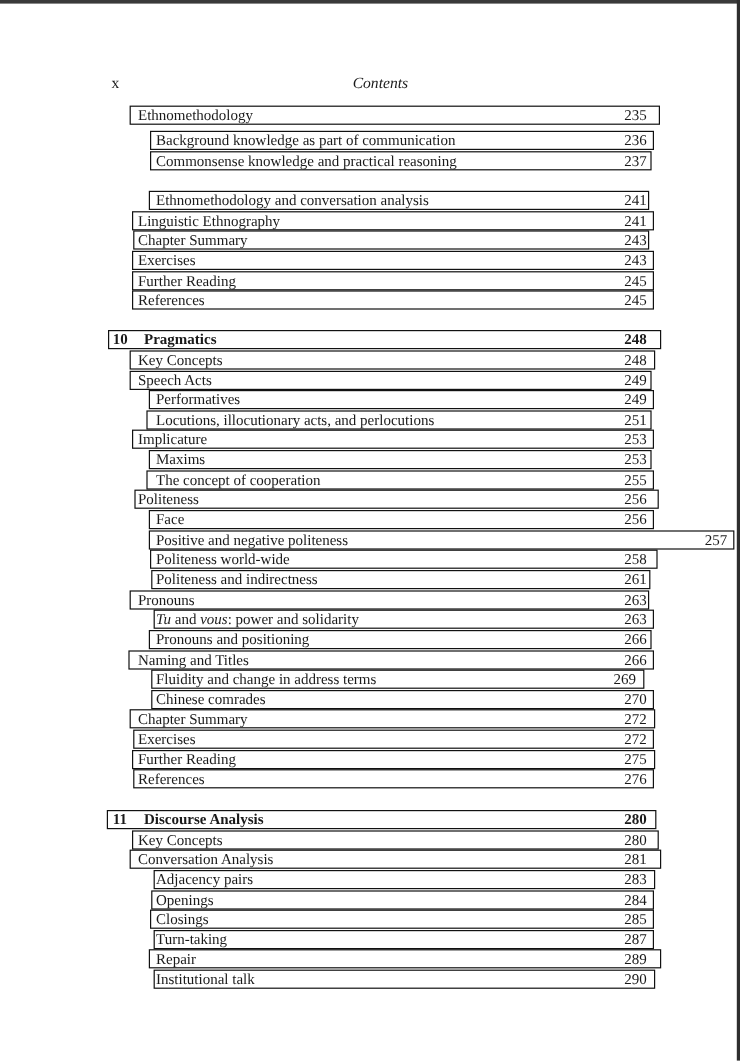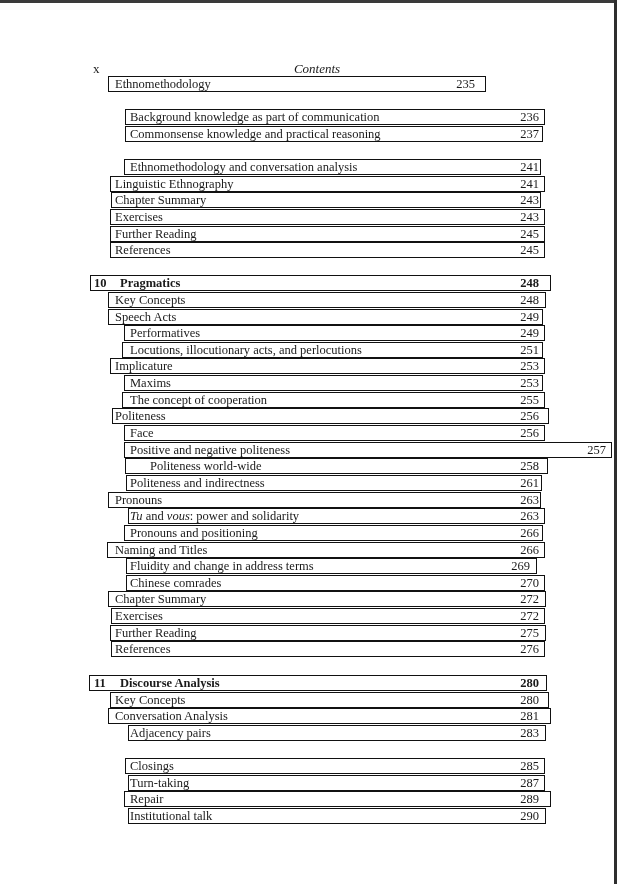--- a/index.html
+++ b/index.html
@@ -29,21 +29,21 @@
 </head>
 <body>
 
 <div class="top-strip"></div>
 <div class="right-strip"></div>
 
 <div class="folio">x</div>
 <div class="running-head">Contents</div>
 
 <div class="toc" id="toc">
-    <div class="row" style="top: 76px; left: 108px; width: 378px;">
+    <div class="row" style="top: 88px; left: 108px; width: 442px;">
       <span class="title" style="left: 6px;">Ethnomethodology</span>
       <span class="page" style="right: 10px; margin-left: 10px;">235</span>
     </div>
     <div class="row" style="top: 109px; left: 125px; width: 420px;">
       <span class="title" style="left: 4px;">Background knowledge as part of communication</span>
       <span class="page" style="right: 5px;">236</span>
     </div>
     <div class="row" style="top: 126px; left: 125px; width: 418px;">
       <span class="title" style="left: 4px;">Commonsense knowledge and practical reasoning</span>
       <span class="page" style="right: 3px;">237</span>
@@ -111,21 +111,21 @@
     </div>
     <div class="row" style="top: 425px; left: 124px; width: 421px;">
       <span class="title" style="left: 5px;">Face</span>
       <span class="page" style="right: 5px;">256</span>
     </div>
     <div class="row" style="top: 442px; left: 124px; width: 488px;">
       <span class="title" style="left: 5px;">Positive and negative politeness</span>
       <span class="page" style="right: 5px;">257</span>
     </div>
     <div class="row" style="top: 458px; left: 125px; width: 423px;">
-      <span class="title" style="left: 4px; margin-left: 20px;">Politeness world-wide</span>
+      <span class="title" style="left: 4px;">Politeness world-wide</span>
       <span class="page" style="right: 8px;">258</span>
     </div>
     <div class="row" style="top: 475px; left: 126px; width: 416px;">
       <span class="title" style="left: 3px;">Politeness and indirectness</span>
       <span class="page" style="right: 2px;">261</span>
     </div>
     <div class="row" style="top: 492px; left: 108px; width: 433px;">
       <span class="title" style="left: 6px;">Pronouns</span>
       <span class="page" style="right: 1px;">263</span>
     </div>
@@ -175,20 +175,24 @@
       <span class="page" style="right: 9px;">280</span>
     </div>
     <div class="row" style="top: 708px; left: 108px; width: 443px;">
       <span class="title" style="left: 6px;">Conversation Analysis</span>
       <span class="page" style="right: 11px;">281</span>
     </div>
     <div class="row" style="top: 725px; left: 128px; width: 418px;">
       <span class="title" style="left: 1px;">Adjacency pairs</span>
       <span class="page" style="right: 6px;">283</span>
     </div>
+    <div class="row" style="top: 742px; left: 126px; width: 419px;">
+      <span class="title" style="left: 3px;">Openings</span>
+      <span class="page" style="right: 5px;">284</span>
+    </div>
     <div class="row" style="top: 758px; left: 125px; width: 420px;">
       <span class="title" style="left: 4px;">Closings</span>
       <span class="page" style="right: 5px;">285</span>
     </div>
     <div class="row" style="top: 775px; left: 128px; width: 417px;">
       <span class="title" style="left: 1px;">Turn-taking</span>
       <span class="page" style="right: 5px;">287</span>
     </div>
     <div class="row" style="top: 791px; left: 124px; width: 427px;">
       <span class="title" style="left: 5px;">Repair</span>

